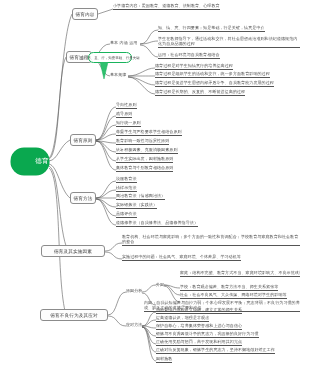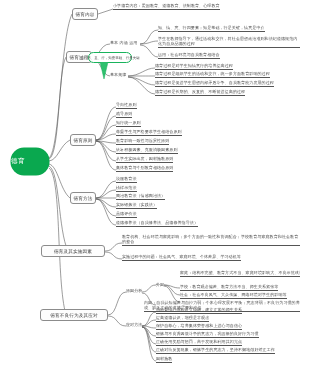--- a/index.html
+++ b/index.html
@@ -14,21 +14,21 @@
   #canvas{position:absolute;left:0;top:0;width:300px;height:369px;overflow:hidden;}
   svg.links{position:absolute;left:0;top:0;width:300px;height:369px;pointer-events:none;}
   svg.links path{fill:none;stroke:#5a5a5a;stroke-width:.6;}
 
   .node{position:absolute;box-sizing:border-box;}
 
   
   .root{
     left:11px;top:148px;width:38px;height:27px;
     background:#0aa84f;border-radius:13px;
-    display:flex;align-items:center;justify-content:flex-start;
+    display:flex;align-items:center;justify-content:flex-end;
     color:#ffffff;font-size:6.5px;letter-spacing:.4px;
     box-shadow:0 0 0 .5px #0aa84f;
   }
 
   
   .branch{
     background:#fdfdfd;border:.7px solid #8c8c8c;border-radius:3px;
     height:12px;display:flex;align-items:center;justify-content:center;
     color:#3b3b3b;font-size:4.6px;letter-spacing:.15px;
     padding:0 3px;white-space:nowrap;

